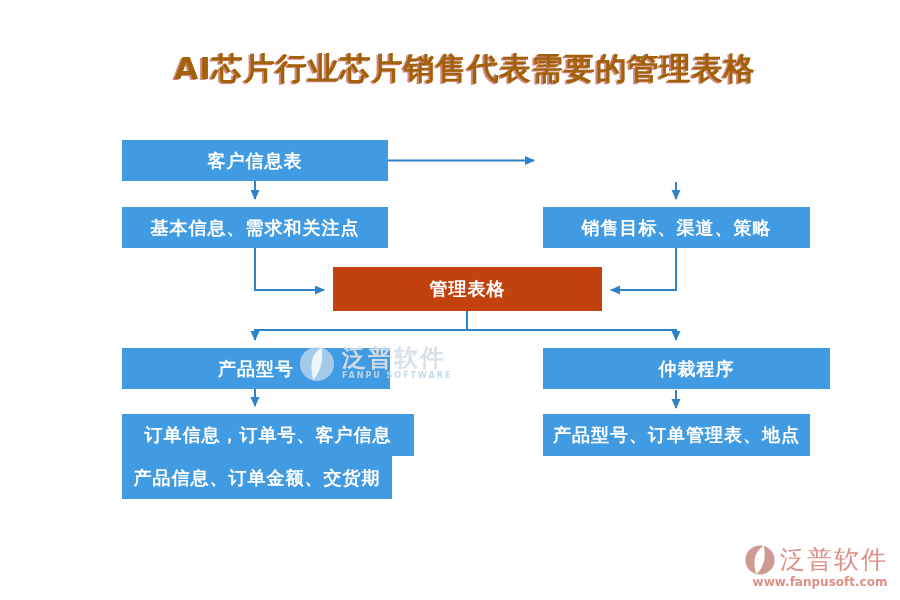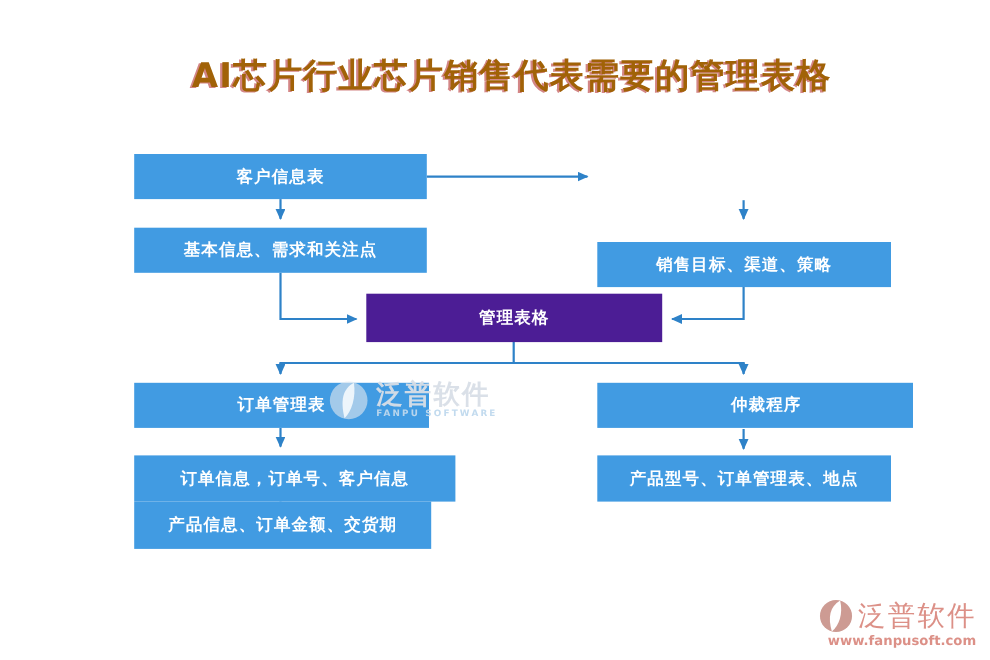--- a/index.html
+++ b/index.html
@@ -8,28 +8,28 @@
     font-family:"DejaVu Sans","Liberation Sans",sans-serif;
   }
   .title{
     position:absolute;top:48px;left:0;width:100%;text-align:center;text-indent:30px;
     font-size:31px;font-weight:bold;letter-spacing:1px;color:#a16207;
     text-shadow:-2px 1px 0 rgba(196,94,94,0.75);
     white-space:nowrap;
   }
   .node{
     position:absolute;display:flex;align-items:center;justify-content:center;
-    background:#419BE2;color:#ffffff;font-weight:bold;font-size:15px;letter-spacing:1px;
+    background:#419BE2;color:#ffffff;font-weight:bold;font-size:18px;letter-spacing:1px;
     white-space:nowrap;
   }
-  .node.green{background:#4c1d95;}
+  .node.green{background:#c2410c;}
   .b0{left:122px;top:140px;width:266px;height:41px;}
   .b1{left:543px;top:140px;width:267px;height:42px;}
   .b2{left:122px;top:207px;width:266px;height:41px;}
-  .b3{left:543px;top:207px;width:267px;height:41px;margin-top:13px;}
+  .b3{left:543px;top:207px;width:267px;height:41px;}
   .b4{left:333px;top:267px;width:269px;height:44px;}
   .b5{left:122px;top:348px;width:268px;height:41px;}
   .b6{left:543px;top:348px;width:267px;height:41px;padding-left:20px;}
   .b7{left:122px;top:414px;width:292px;height:42px;}
   .b8{left:543px;top:414px;width:267px;height:42px;}
   .b9{left:122px;top:456px;width:270px;height:43px;}
   #arrows{position:absolute;left:0;top:0;width:900px;height:600px;pointer-events:none;}
 
   .watermark{
     position:absolute;left:298px;top:345px;display:flex;align-items:flex-start;
@@ -71,21 +71,21 @@
       <line x1="255" y1="389" x2="255" y2="406" marker-end="url(#ah)"></line>
       <line x1="676" y1="390" x2="676" y2="408" marker-end="url(#ah)"></line>
       <line x1="255" y1="456" x2="255" y2="470" marker-end="url(#ah)"></line>
     </g>
   </svg>
 
   <div class="node b0">客户信息表</div>
   <div class="node b2">基本信息、需求和关注点</div>
   <div class="node b3">销售目标、渠道、策略</div>
   <div class="node green b4">管理表格</div>
-  <div class="node b5">订单管理表</div>
+  <div class="node b5">产品型号</div>
   <div class="node b6">仲裁程序</div>
   <div class="node b7">订单信息，订单号、客户信息</div>
   <div class="node b8">产品型号、订单管理表、地点</div>
   <div class="node b9">产品信息、订单金额、交货期</div>
 
   <div class="watermark">
     <svg width="38" height="38" viewBox="0 0 40 40">
       <circle cx="20" cy="20" r="18" fill="rgba(225,232,240,0.65)"></circle>
       <path d="M25 3 C14 9 12 20 16 37 C23 30 27 17 25 3 Z" fill="rgba(255,255,255,0.9)"></path>
     </svg>

